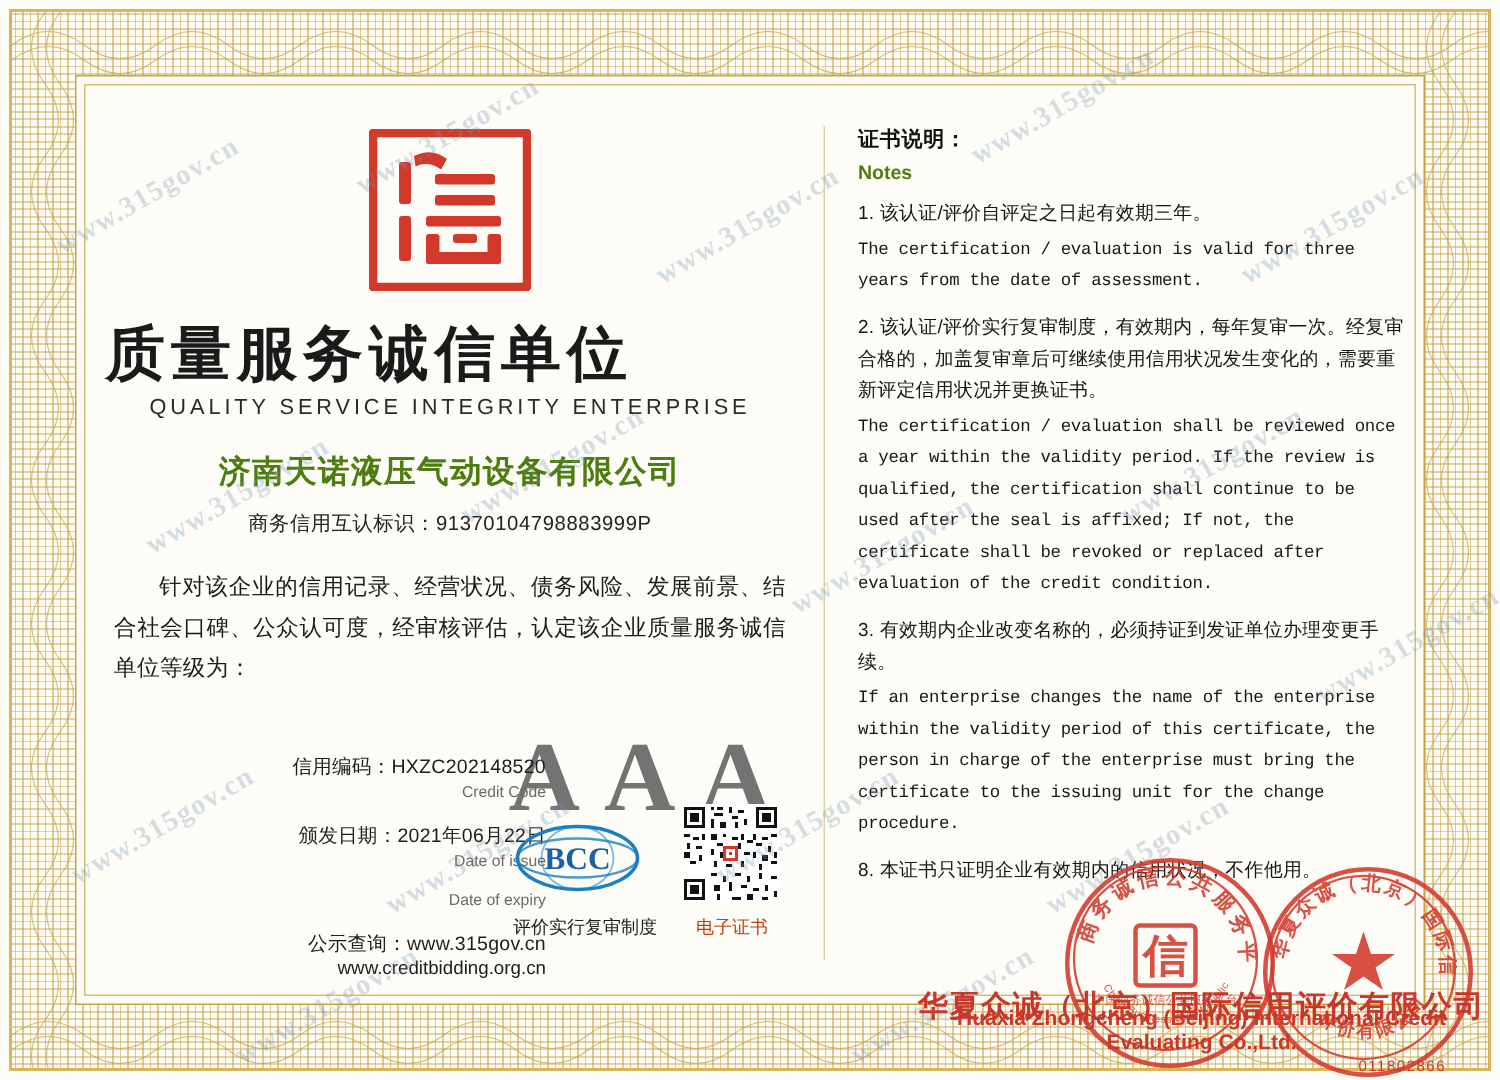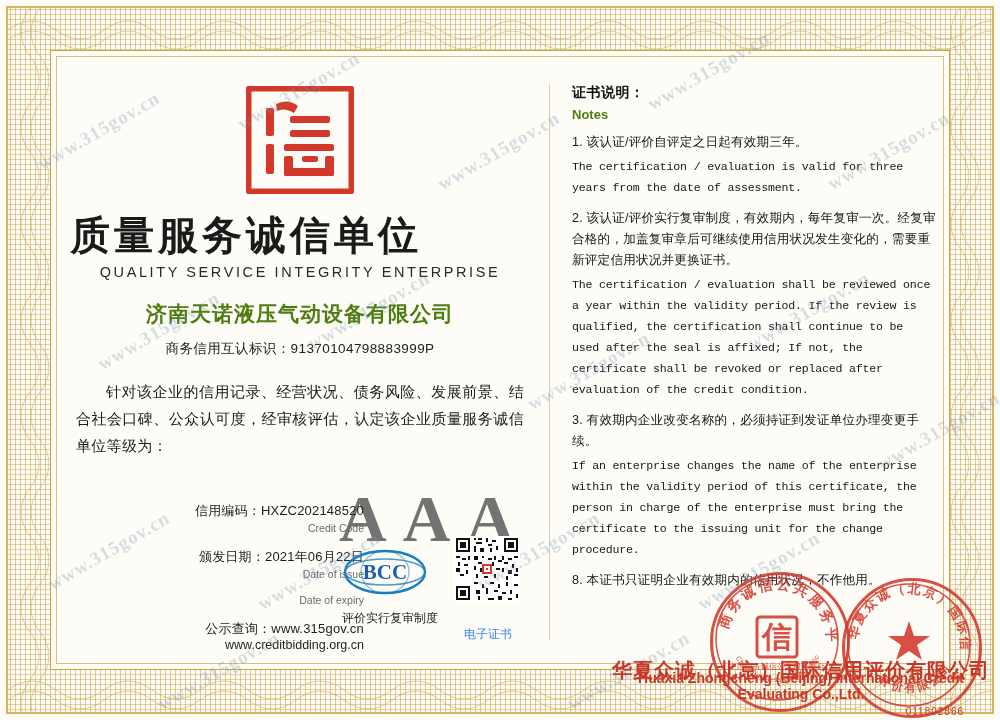--- a/index.html
+++ b/index.html
@@ -193,25 +193,25 @@
     color: #1d1d1d;
   }
   .qr {
     position: absolute;
     left: 112px; top: 2px;
     width: 66px; height: 66px;
     background: #fff;
   }
   .qr-cap {
     position: absolute;
-    left: 104px; top: 92px;
+    left: 104px; top: 76px;
     width: 84px;
     text-align: center;
     font-size: 12px;
-    color: #3b82f6;
+    color: #c2410c;
   }
 
   
   .notes-title-cn {
     font-size: 14px;
     font-weight: bold;
     color: #111;
     letter-spacing: .5px;
   }
   .notes-title-en {

